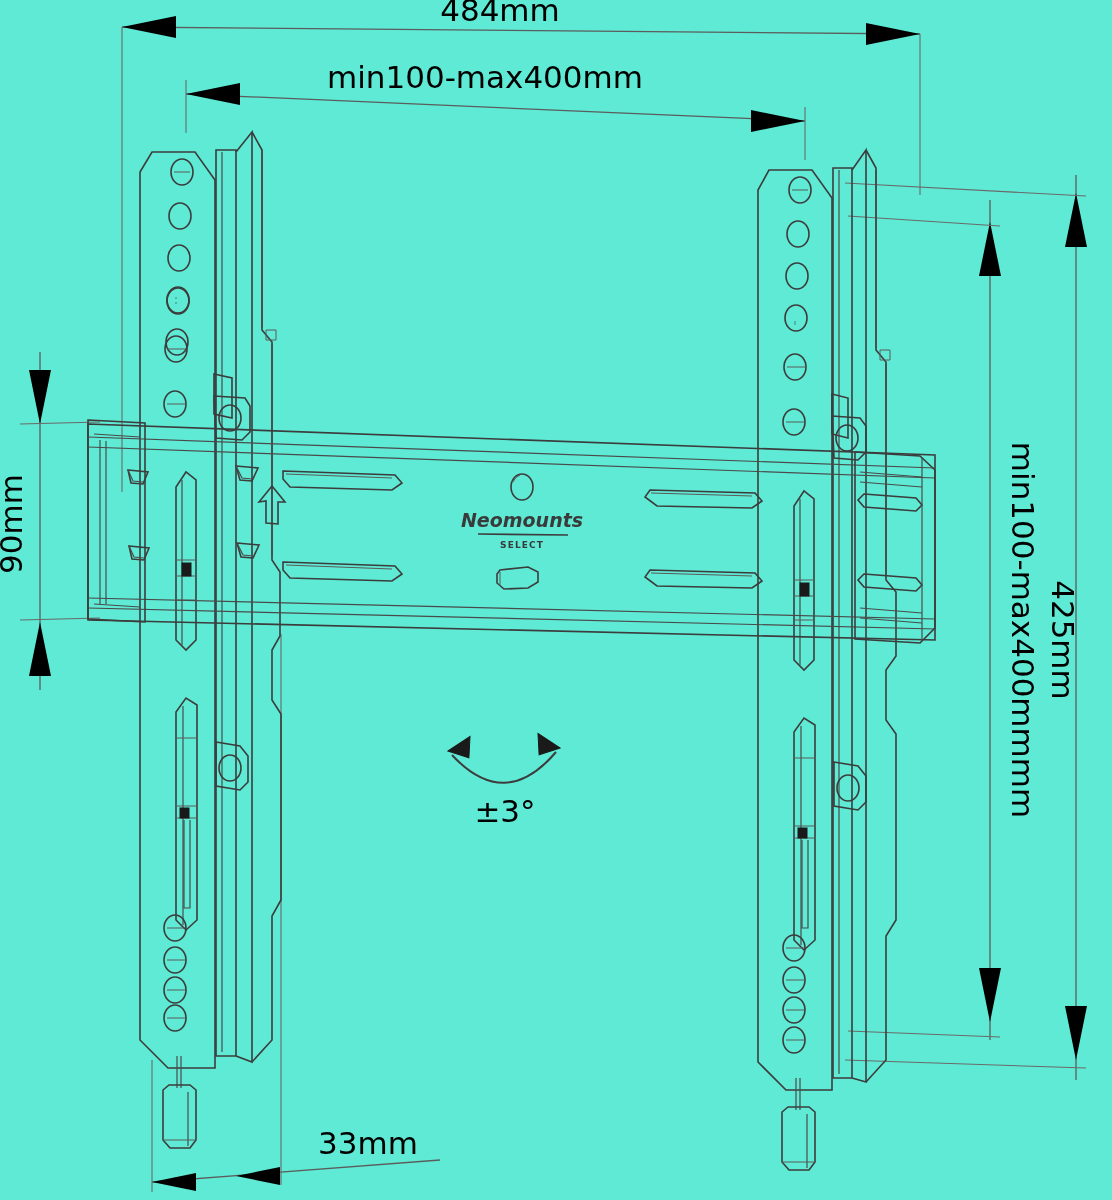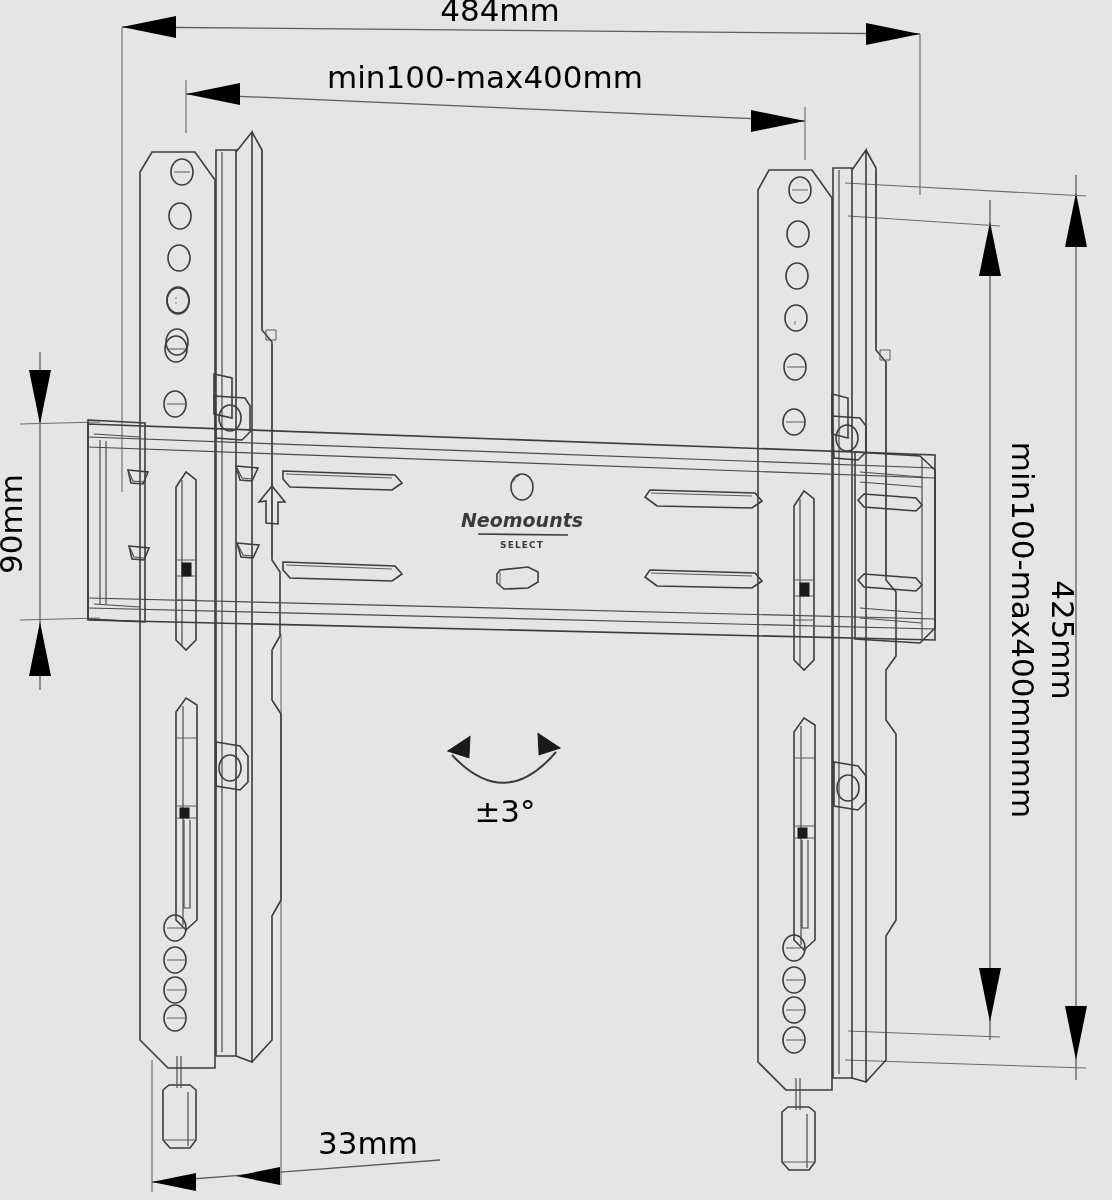--- a/index.html
+++ b/index.html
@@ -8,21 +8,21 @@
     padding: 0;
     background: #ffffff;
   }
   body {
     font-family: "DejaVu Sans", "Liberation Sans", sans-serif;
   }
   #stage {
     position: relative;
     width: 1112px;
     height: 1200px;
-    background: #e5e5e5;
+    background: #5eead4;
     overflow: hidden;
   }
   #drawing {
     position: absolute;
     left: 0;
     top: 0;
     width: 1112px;
     height: 1200px;
   }
   .dim-text {

